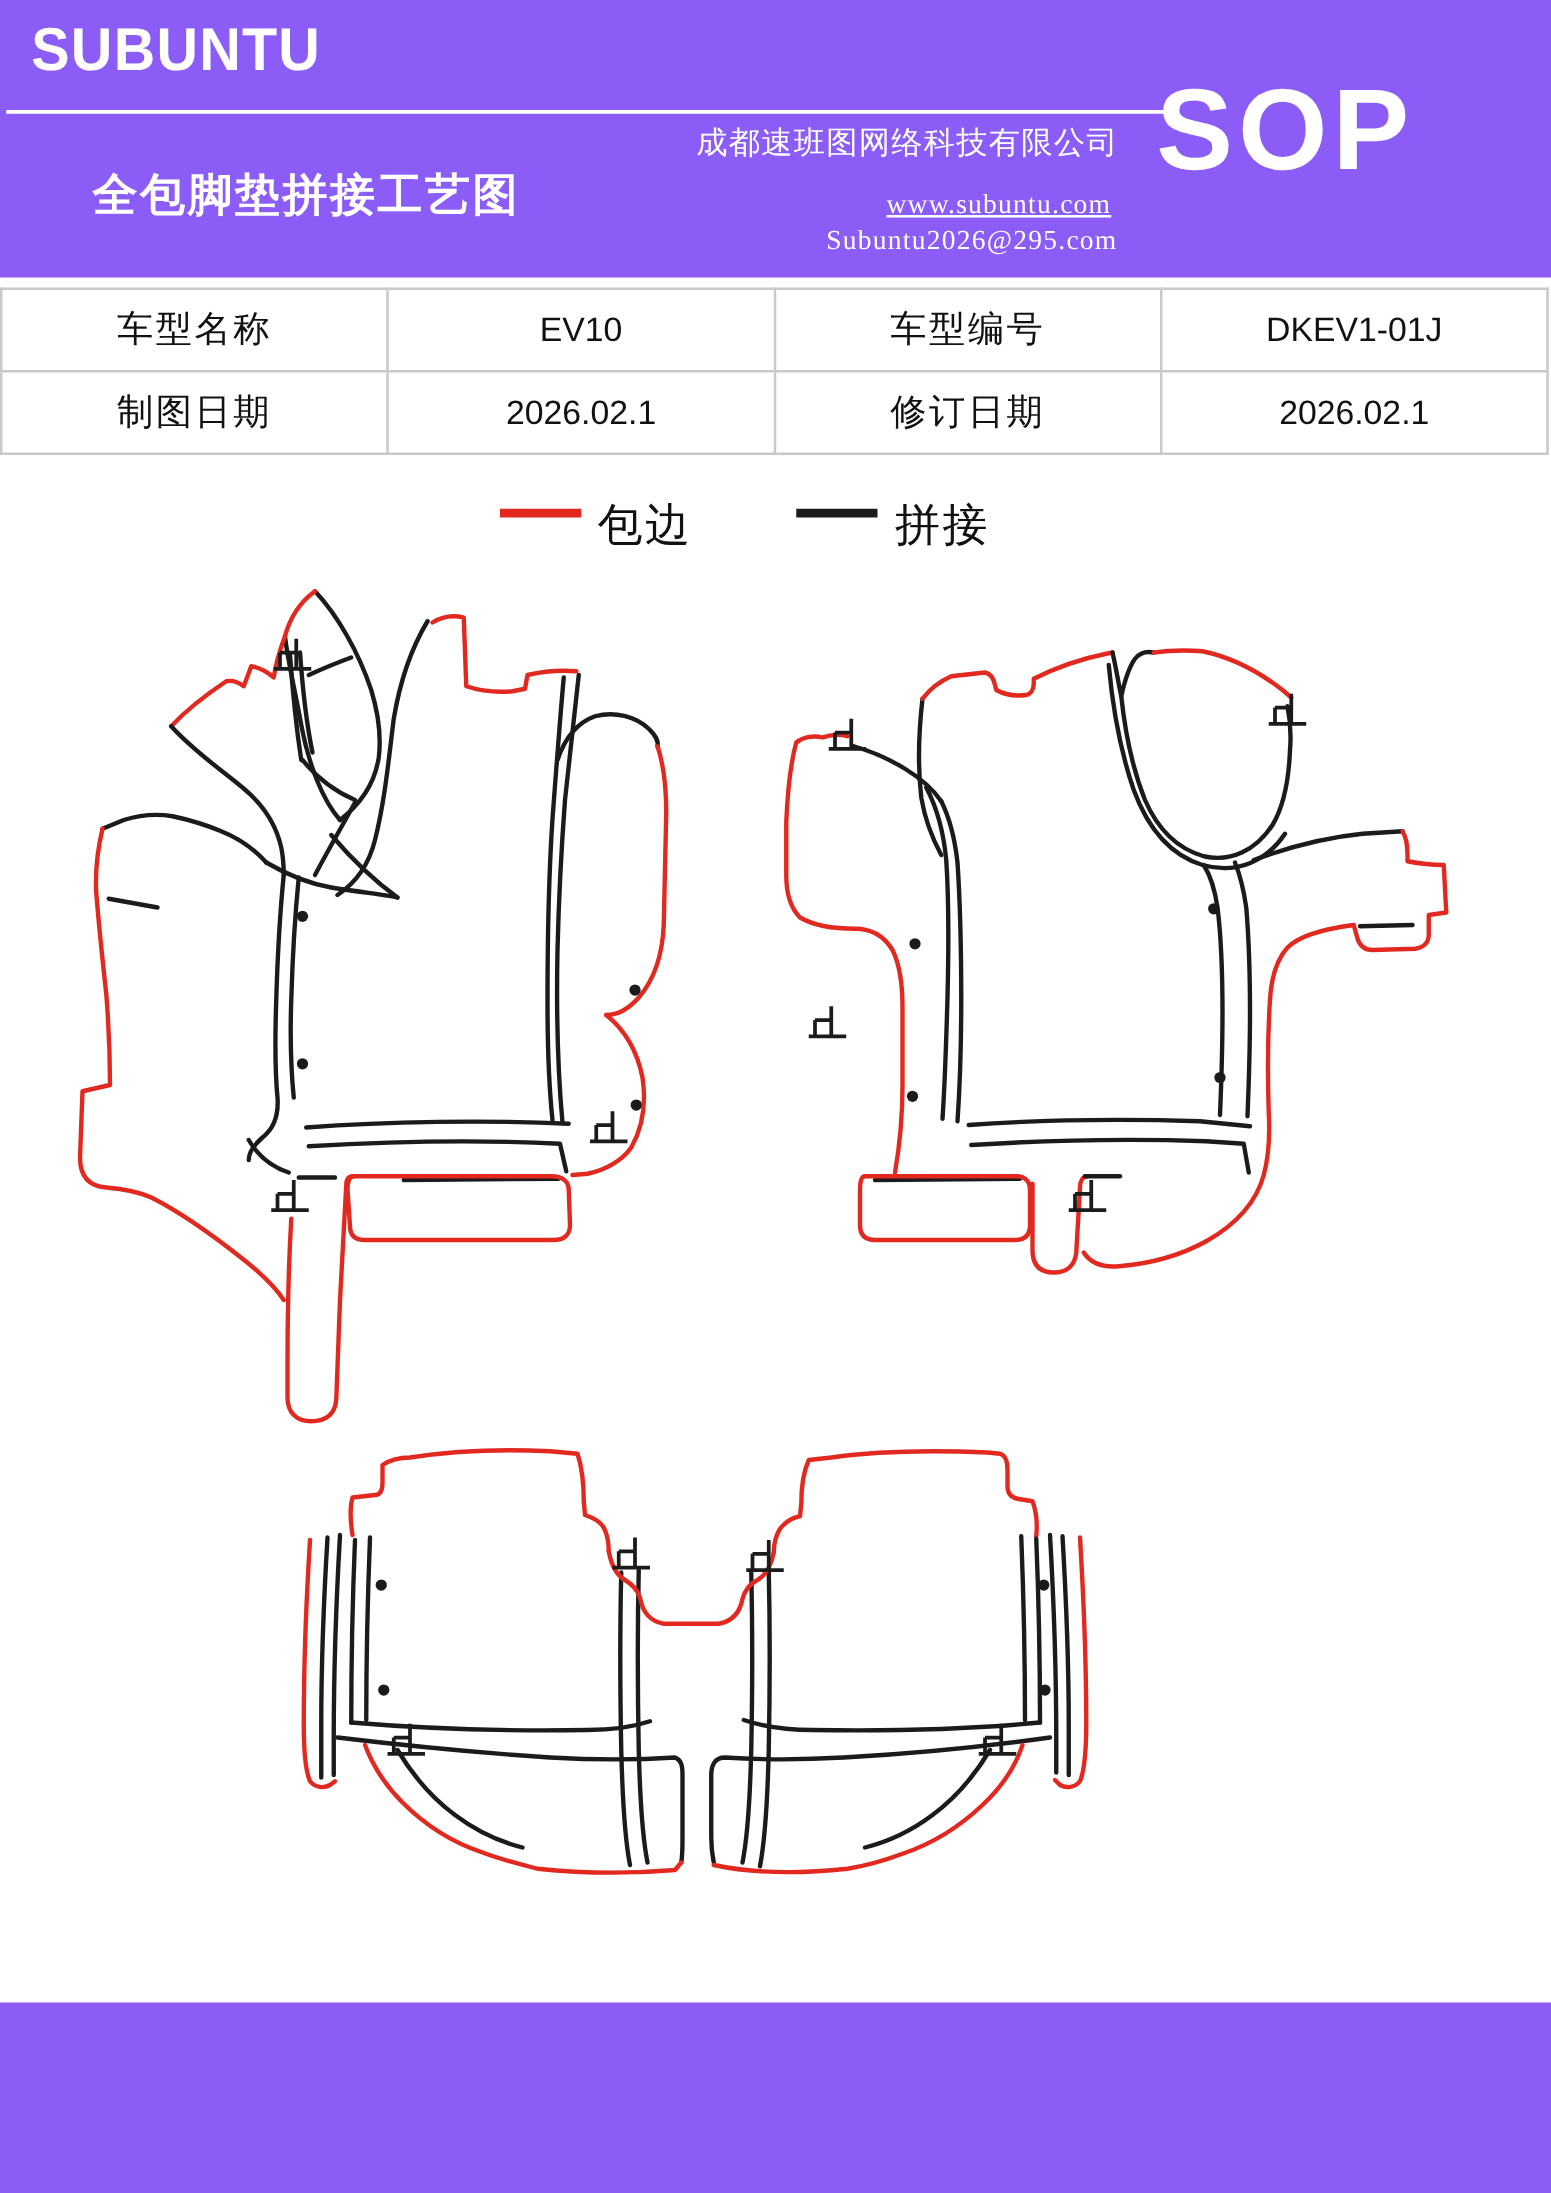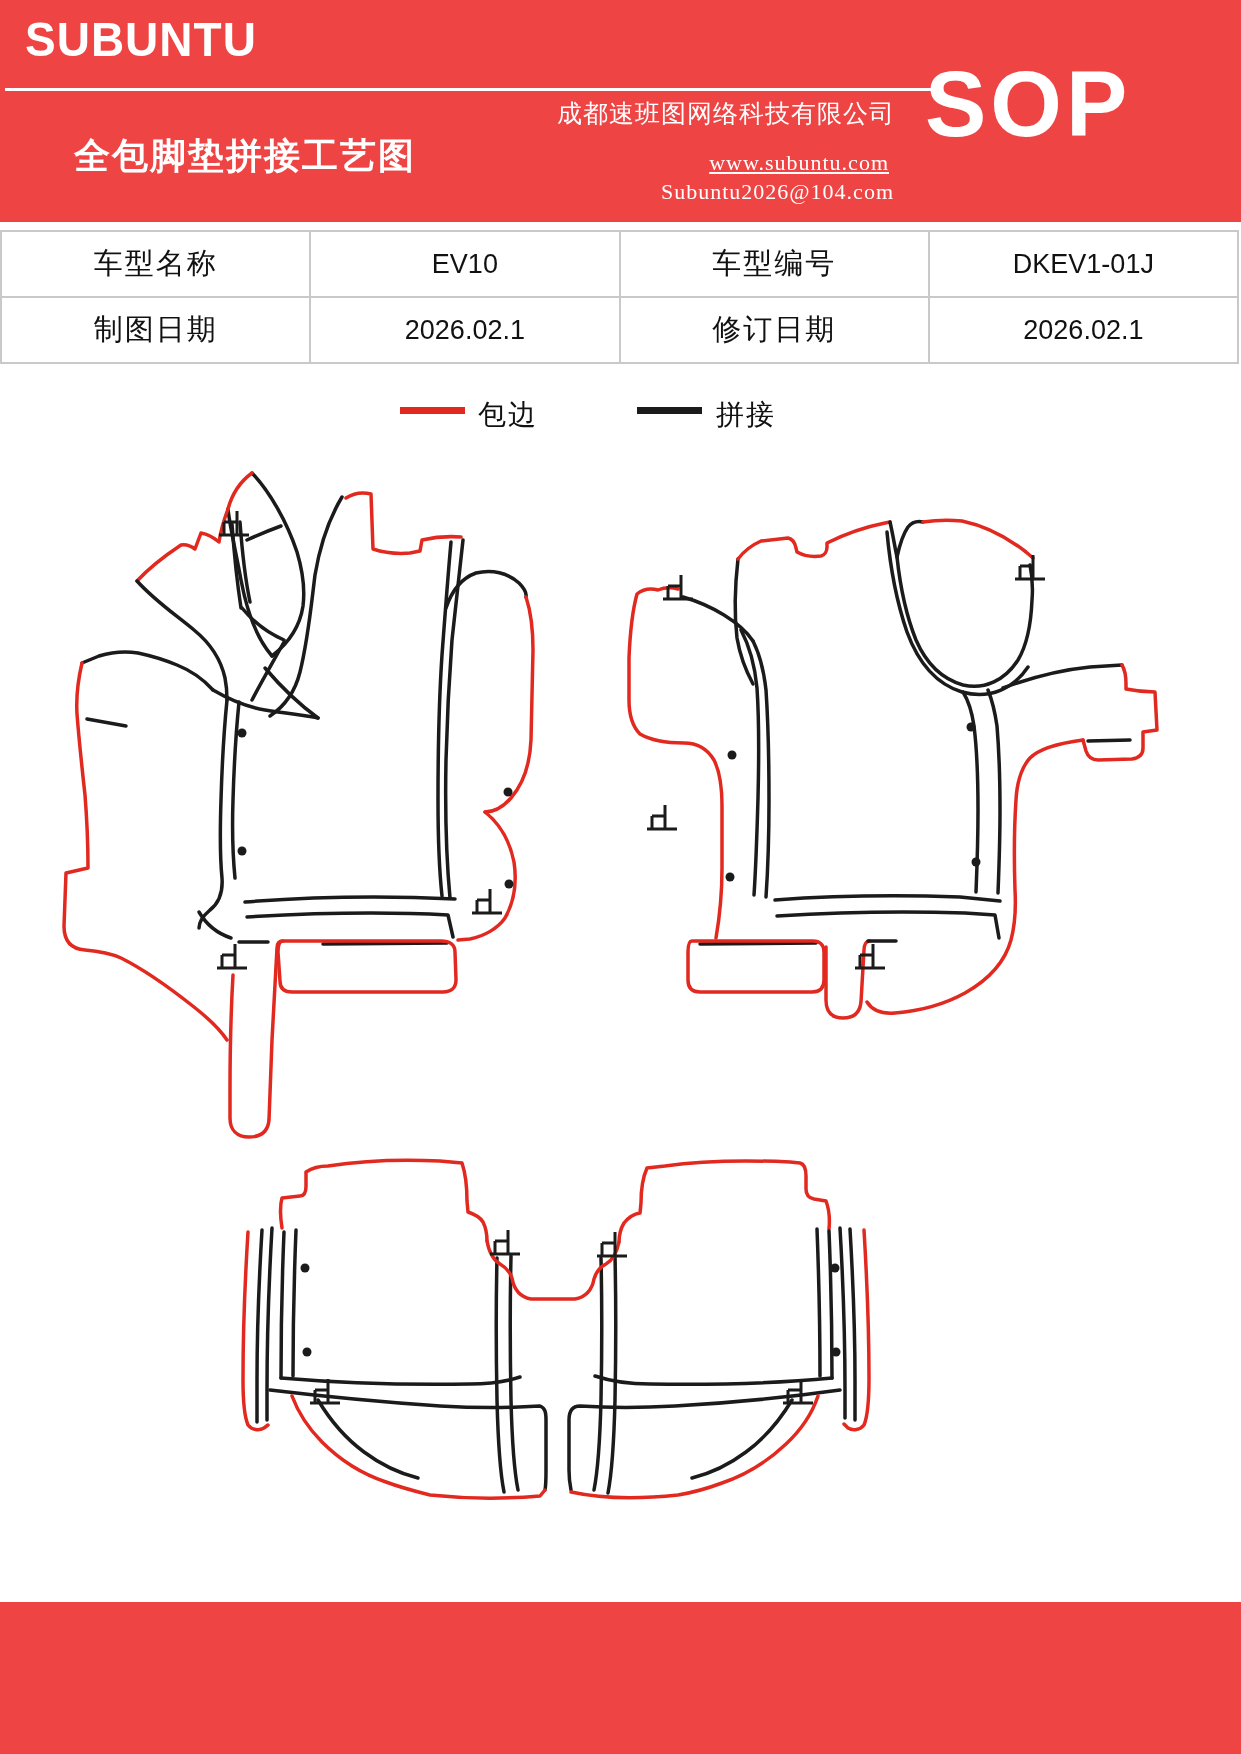--- a/index.html
+++ b/index.html
@@ -21,40 +21,40 @@
 
   
   .info-table{left:0;top:230px;width:1239px;border-collapse:collapse;table-layout:fixed;padding-left:26px;}
   .info-table td{border:2px solid #c9c9c9;height:62px;text-align:center;vertical-align:middle;
                  color:#111;}
   .info-table td.lbl{font-size:29px;letter-spacing:2px;}
   .info-table td.val{font-family:"Liberation Sans",sans-serif;font-size:27px;}
 
   
   .legend-bar{top:407px;height:7px;width:65px;}
-  .legend-label{top:396px;font-size:28px;color:#111;letter-spacing:2px;}
+  .legend-label{top:396px;font-size:36px;color:#111;letter-spacing:2px;}
 
   
   .diagram{left:0;top:0;width:1241px;height:1754px;pointer-events:none;}
 
   
   .footer{left:0;top:1602px;width:1241px;height:152px;}
-  .blue{background:#ef4444;}
+  .blue{background:#8b5cf6;}
 </style>
 </head>
 <body>
 
 <div class="abs header blue">
   <div class="abs brand">SUBUNTU</div>
   <div class="abs hdr-rule"></div>
   <div class="abs doc-title">全包脚垫拼接工艺图</div>
   <div class="abs hdr-co">成都速班图网络科技有限公司</div>
   <div class="abs sop">SOP</div>
   <a class="abs hdr-site">www.subuntu.com</a>
-  <div class="abs hdr-mail">Subuntu2026@104.com</div>
+  <div class="abs hdr-mail">Subuntu2026@295.com</div>
 </div>
 
 <table class="abs info-table">
   <tbody>
       <tr>
     <td class="lbl">车型名称</td>
     <td class="val">EV10</td>
     <td class="lbl">车型编号</td>
     <td class="val">DKEV1-01J</td>
   </tr>

